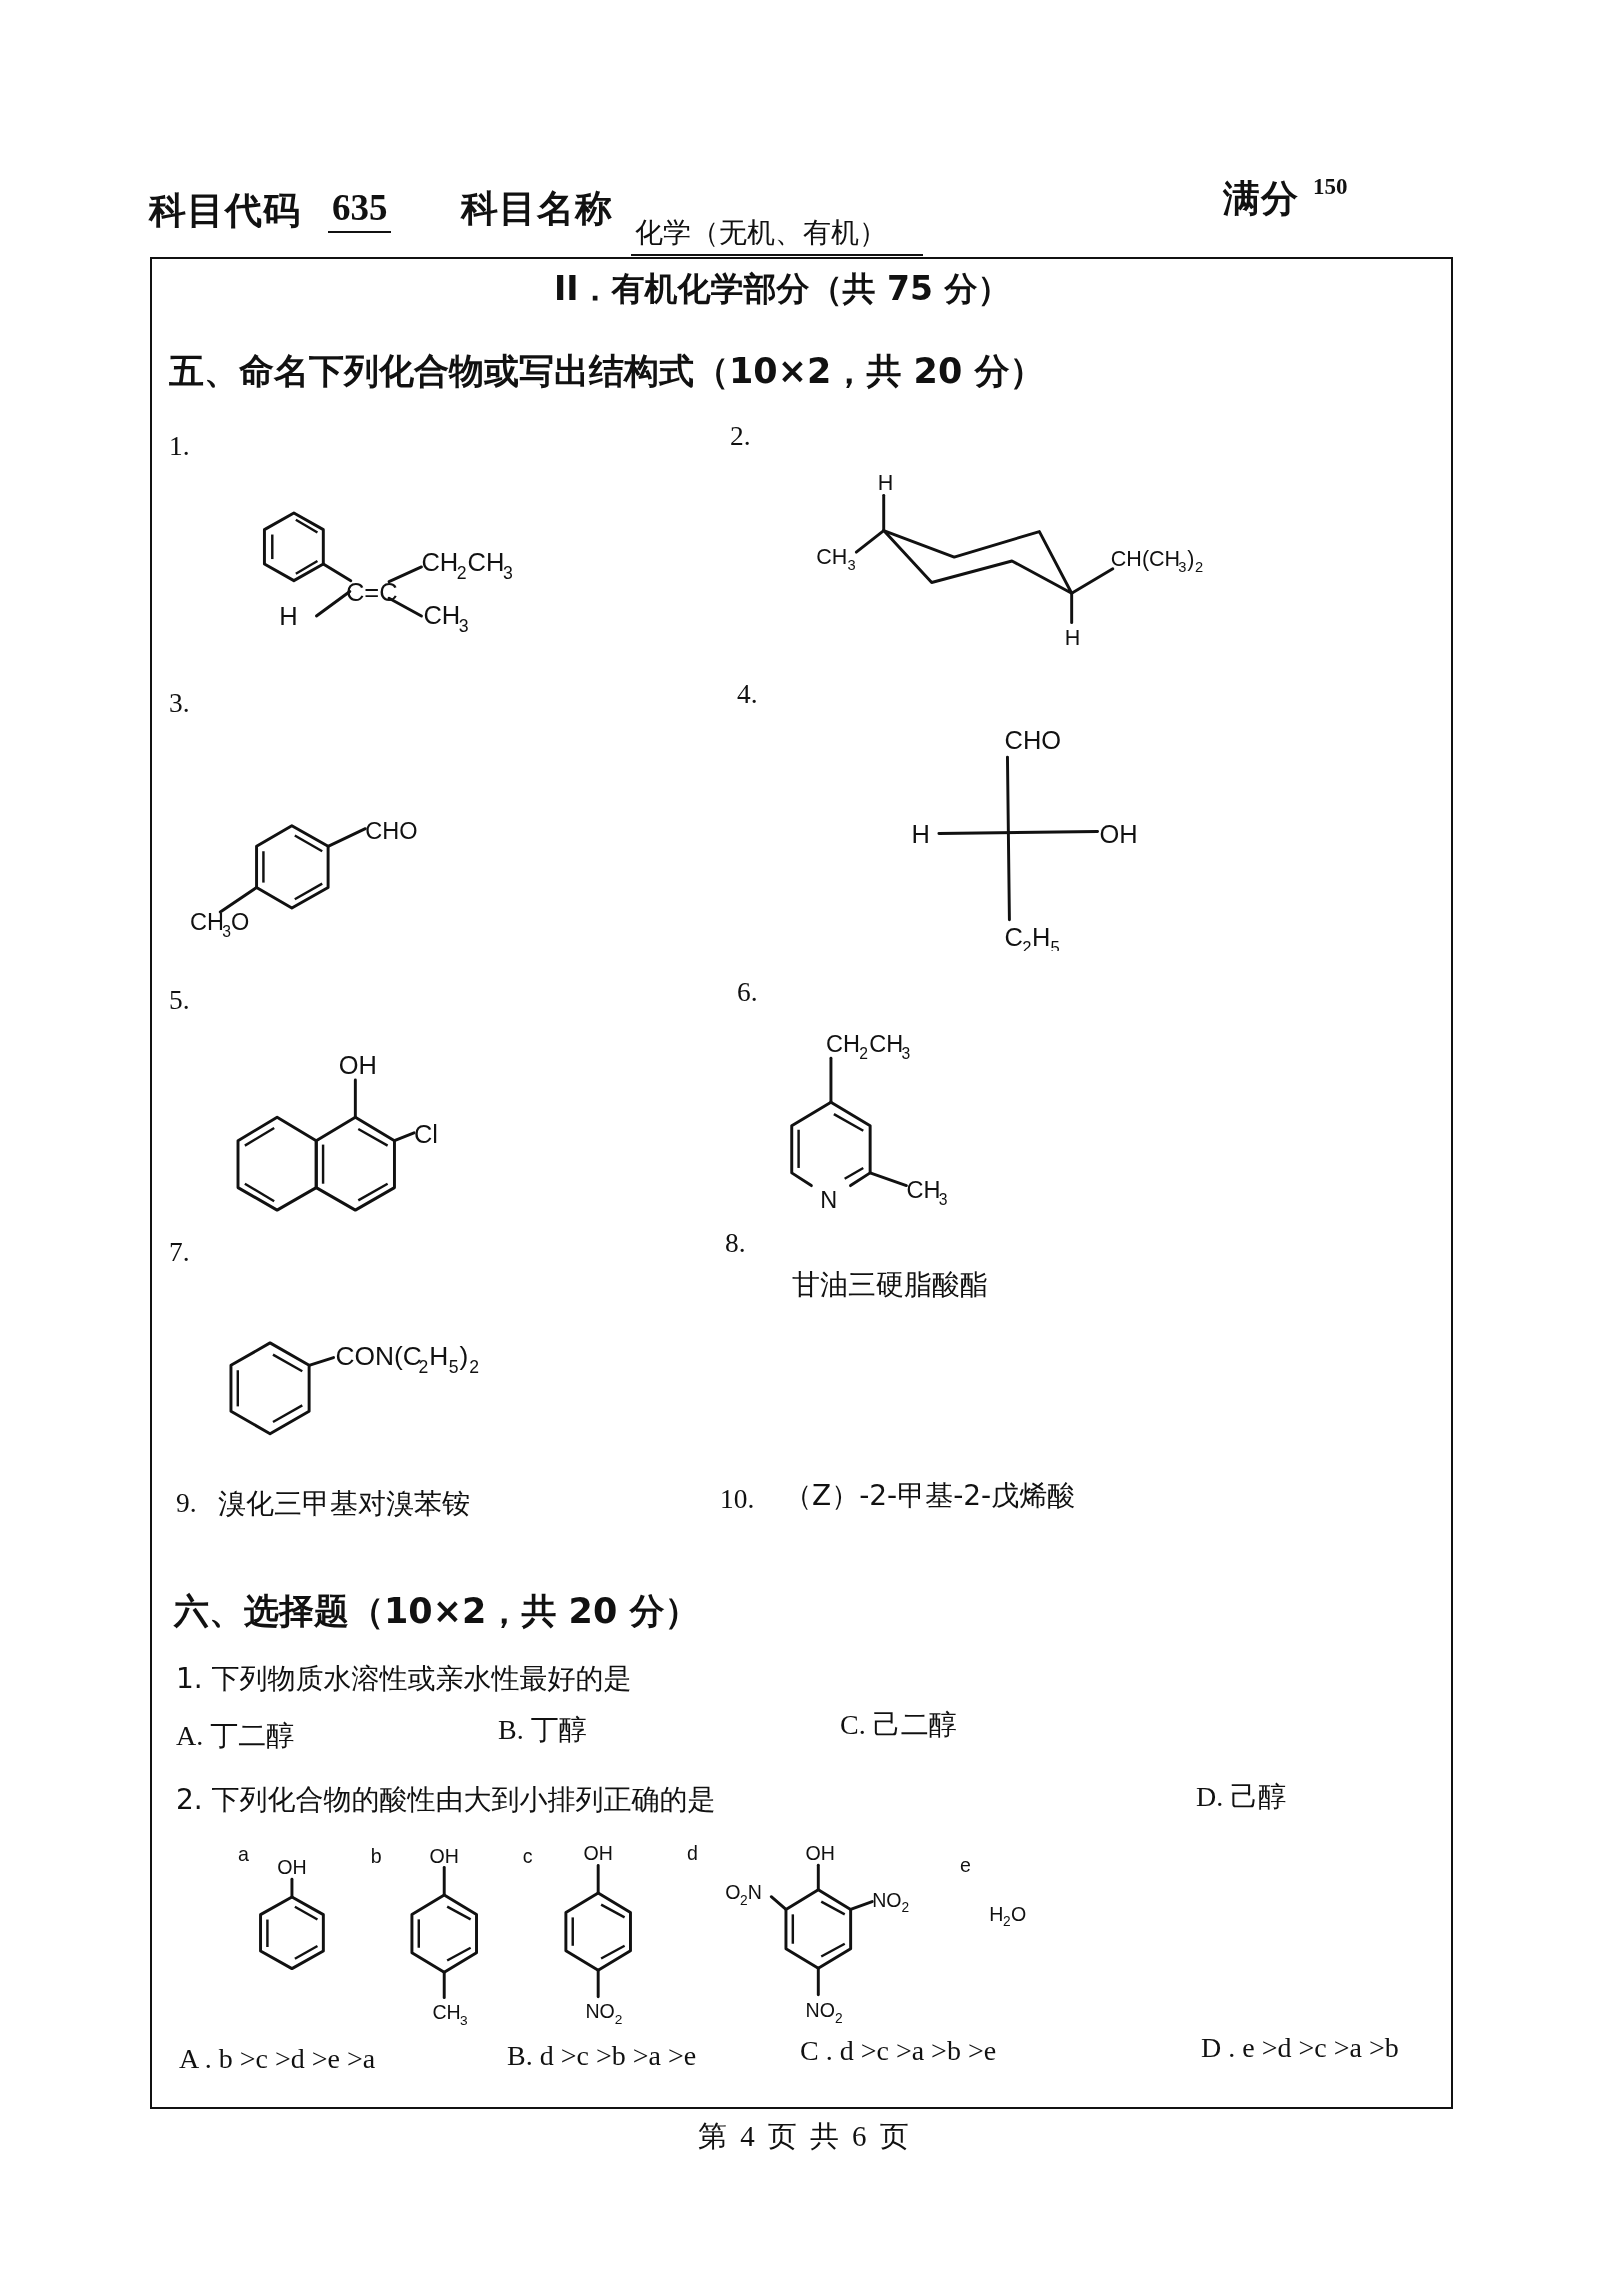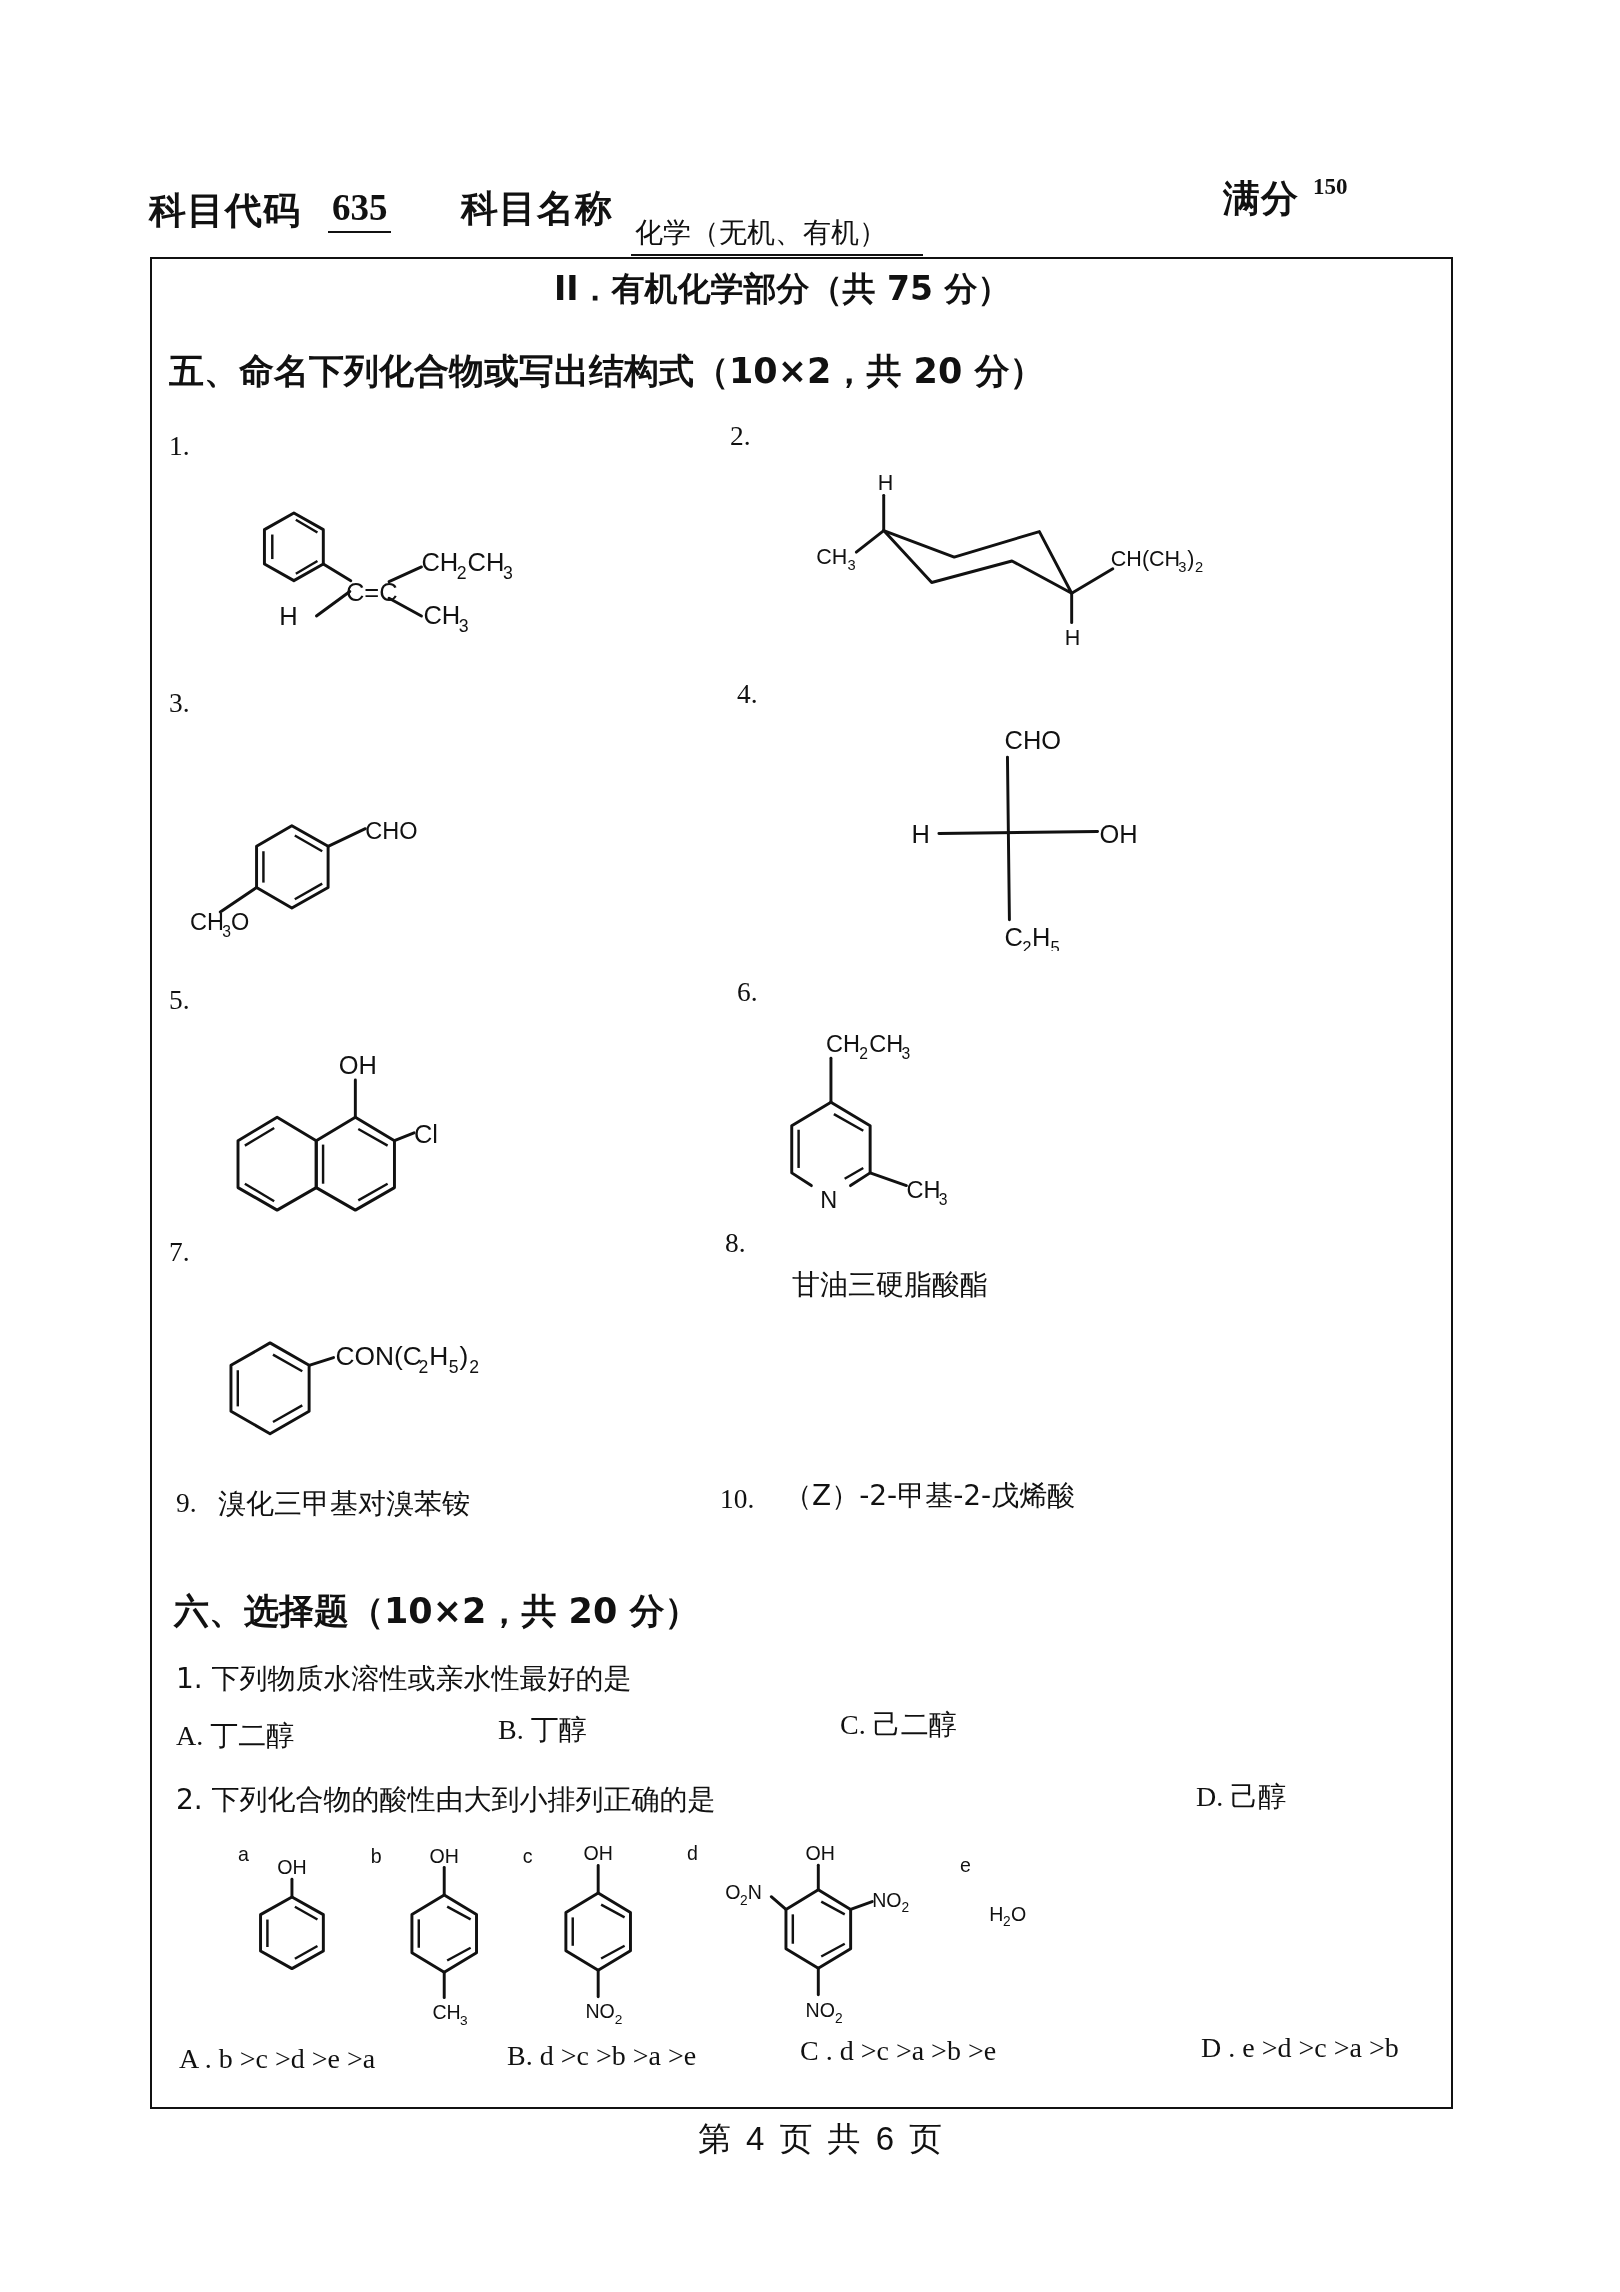--- a/index.html
+++ b/index.html
@@ -12,21 +12,21 @@
   .sub-name { font-family:"DejaVu Sans","Liberation Sans",sans-serif; font-size:28px; font-weight:normal; }
   .box { position:absolute; left:150px; top:257px; width:1303px; height:1852px; border:2.9px solid #111; box-sizing:border-box; }
   .part-title { font-family:"DejaVu Sans","Liberation Sans",sans-serif; font-weight:bold; font-size:33px; }
   .sec-title { font-family:"DejaVu Sans","Liberation Sans",sans-serif; font-weight:bold; font-size:35px; }
   .qnum { font-family:"Liberation Serif","DejaVu Serif",serif; font-size:27.4px; }
   .qtext { font-family:"DejaVu Sans","Liberation Sans",sans-serif; font-size:28px; }
   .opt { font-family:"Liberation Serif","DejaVu Serif",serif; font-size:28px; }
   svg text { font-family:"Liberation Sans","DejaVu Sans",sans-serif; fill:#111; }
   svg .b { stroke:#111; stroke-width:3; fill:none; stroke-linecap:round; stroke-linejoin:round; }
   svg .d { stroke:#111; stroke-width:2.5; fill:none; }
-  .footer { font-family:Liberation Sans, sans-serif; font-size:33px; }
+  .footer { font-family:Liberation Serif, serif; font-size:29px; }
 </style>
 </head>
 <body>
 
 <div class="abs hdr" style="left:149px; top:186px;">科目代码</div>
 <div class="abs hdr-val hdr-uline" style="left:328px; top:186px;">635</div>
 <div class="abs hdr" style="left:461px; top:184px;">科目名称</div>
 <div class="abs sub-name hdr-uline" style="left:631px; top:186px; width:284px;margin-top:28px;">化学（无机、有机）</div>
 <div class="abs hdr" style="left:1223px; top:174px;">满分</div>
 <div class="abs hdr-val" style="left:1313px; top:174px; font-size:23px;">150</div>

